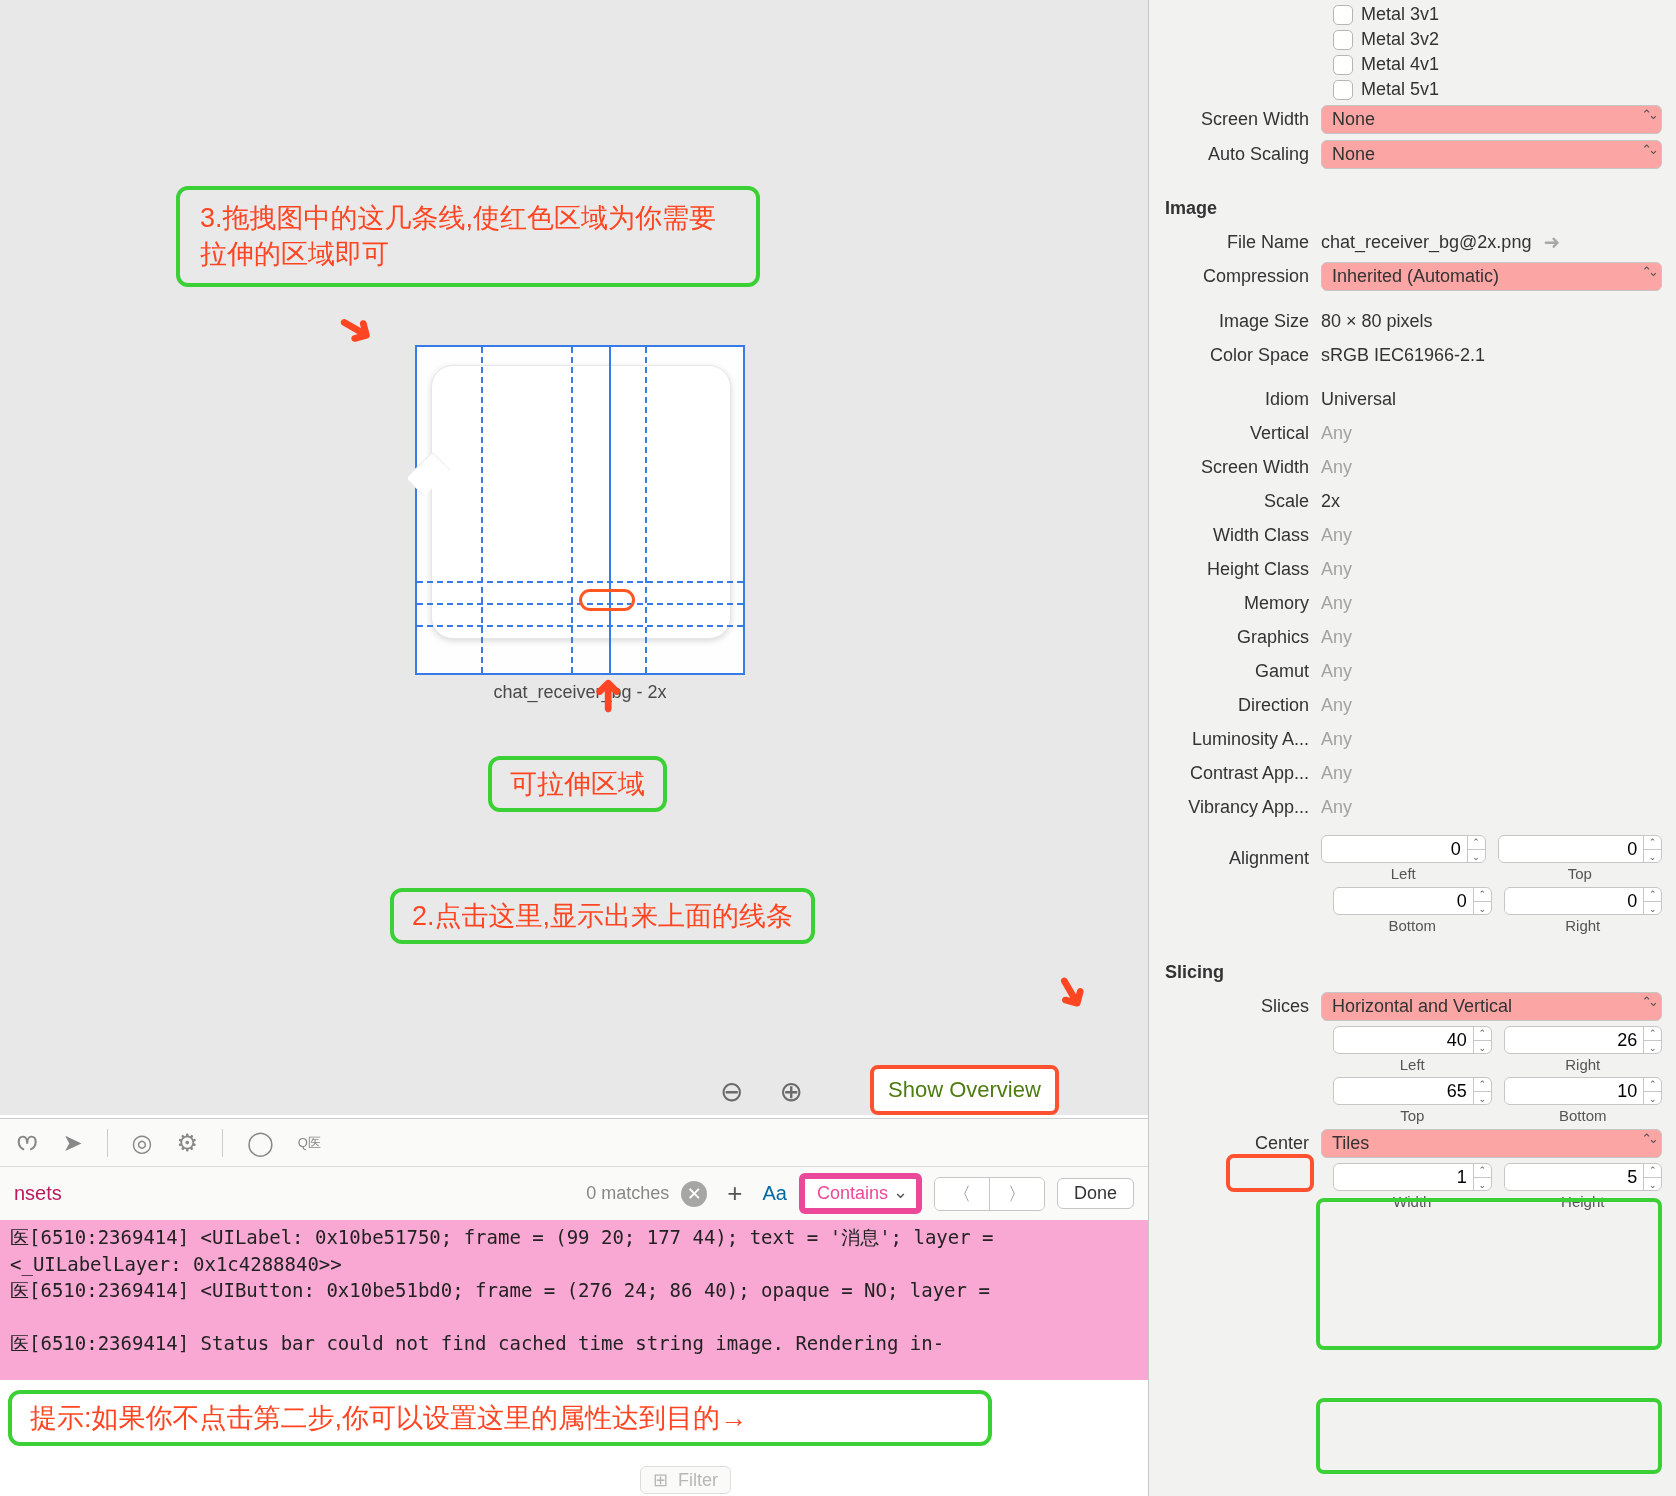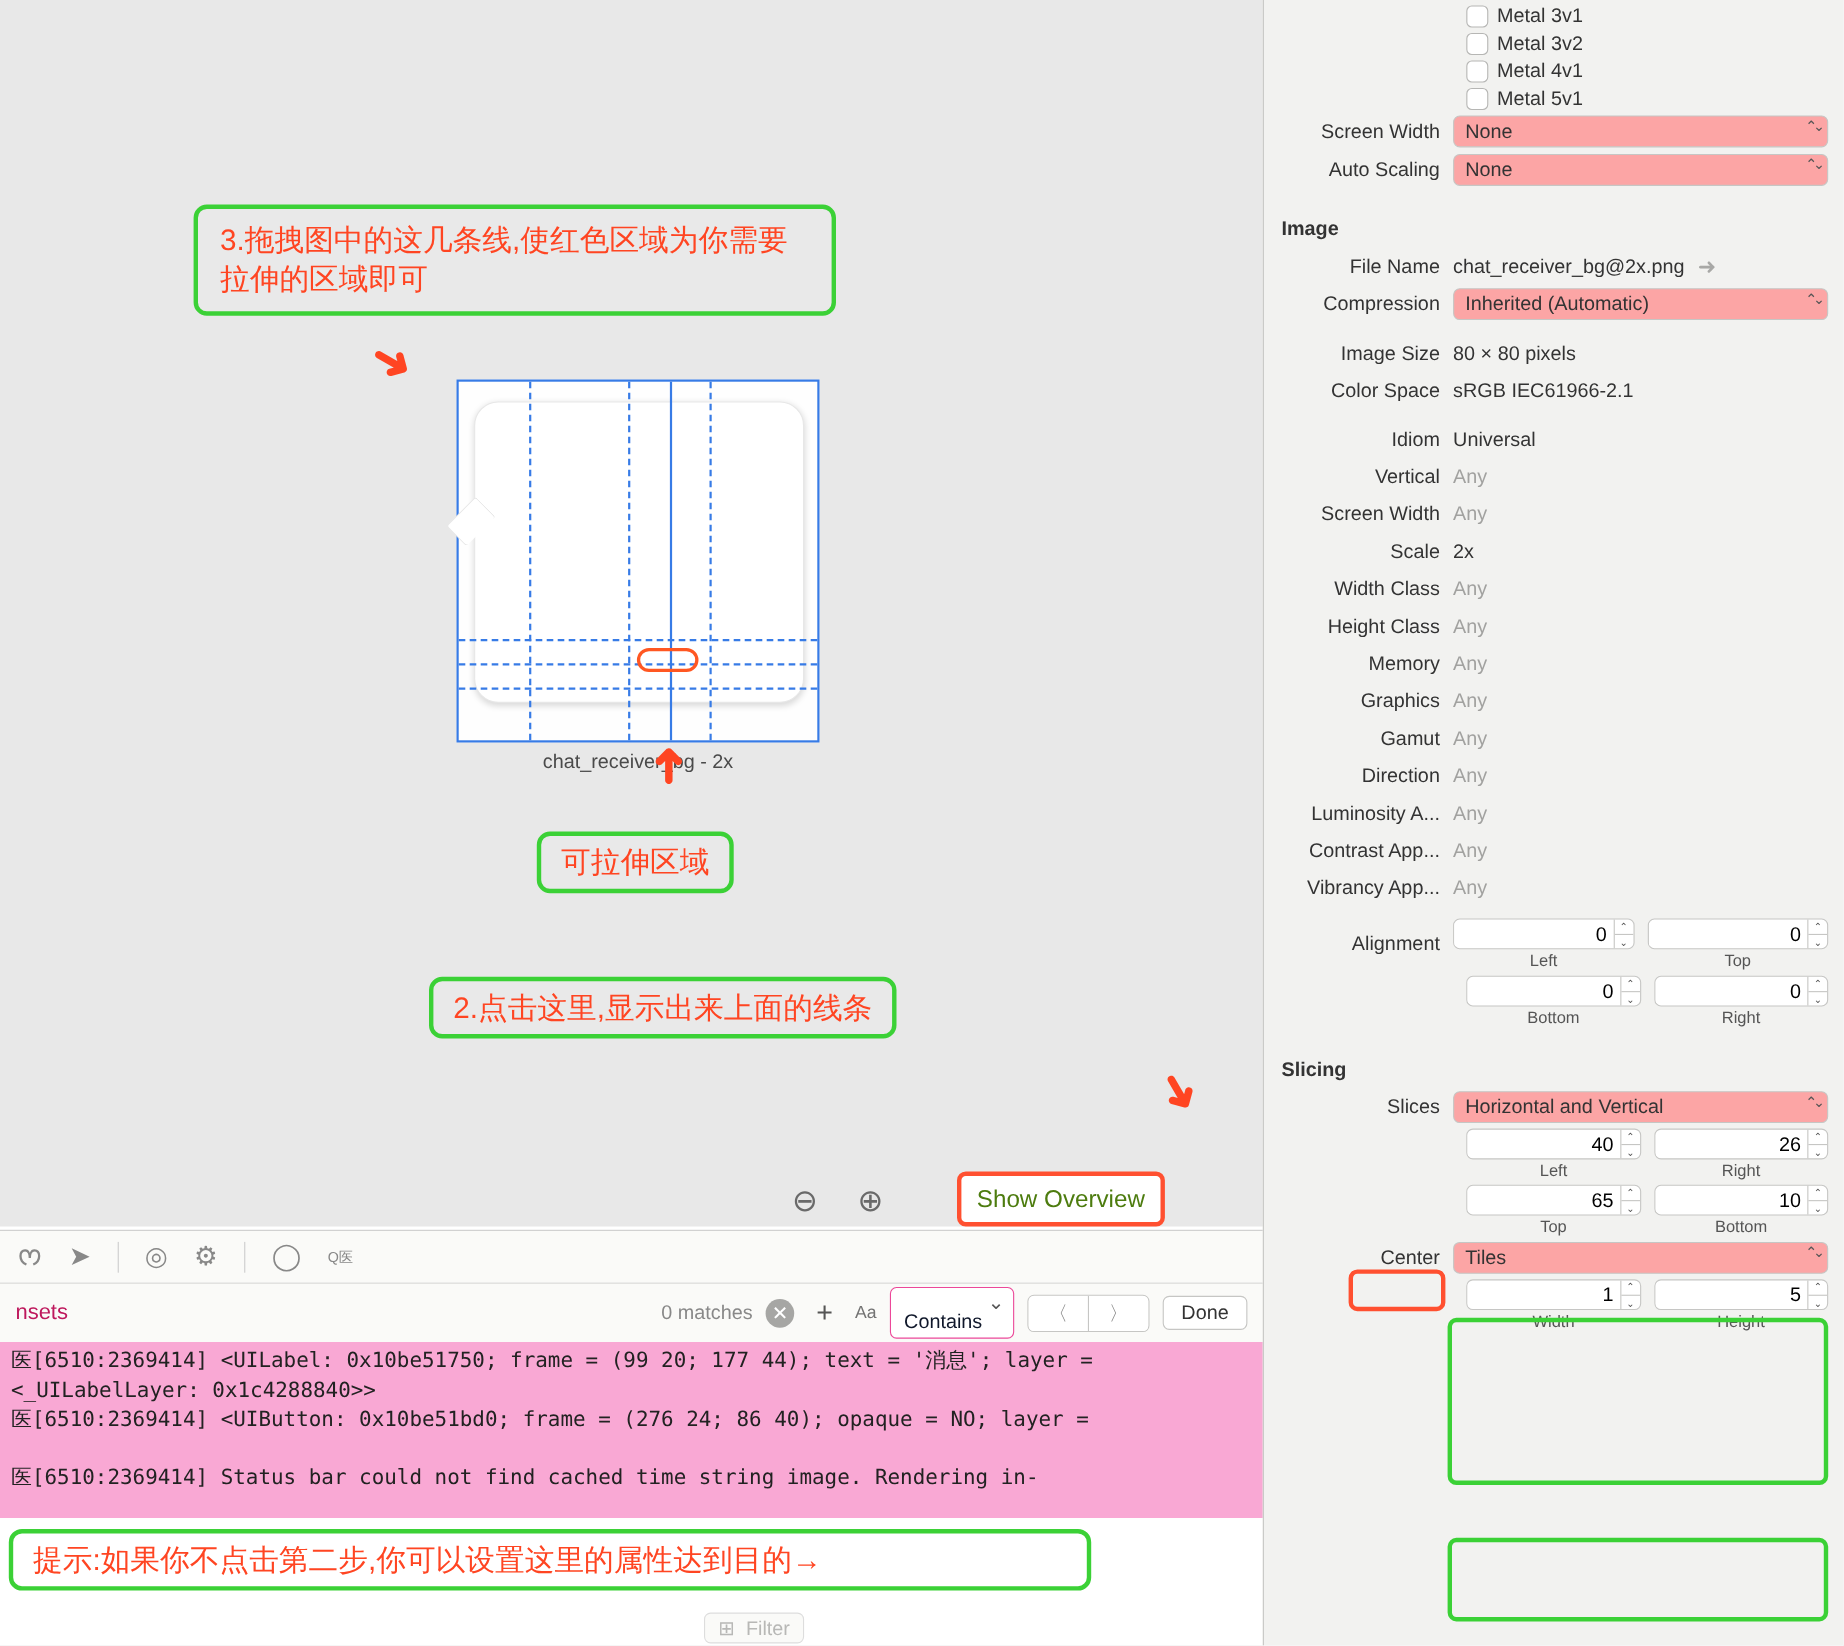--- a/index.html
+++ b/index.html
@@ -24,22 +24,22 @@
 .zoom-btn { font-size: 28px; }
 .show-overview-btn { position: absolute; left: 870px; top: 1065px; padding: 8px 14px; border: 4px solid #ff5030; border-radius: 8px; background: #fff; font-size: 22px; color: #4d7c0f; }
 .bottom-toolbar { position: absolute; left: 0; top: 1118px; width: 1148px; height: 48px; border-top: 1px solid #ccc; background: #fafaf8; display: flex; align-items: center; gap: 24px; padding-left: 16px; color: #888; }
 .bottom-toolbar .ico { font-size: 24px; }
 .divider { width: 1px; height: 28px; background: #ccc; }
 .search-row { position: absolute; left: 0; top: 1166px; width: 1148px; height: 54px; background: #fafaf8; border-top: 1px solid #d8d8d6; display: flex; align-items: center; padding: 0 14px; gap: 12px; }
 .search-row input.search { flex: 0 0 120px; border: none; background: transparent; font-size: 20px; color: #be185d; }
 .matches-label { margin-left: auto; color: #888; font-size: 18px; }
 .clear-x { width: 26px; height: 26px; border-radius: 50%; background: #a6a6a4; color: #fff; display: flex; align-items: center; justify-content: center; font-size: 18px; }
 .plus-btn { font-size: 26px; color: #555; padding: 0 8px; }
-.aa-btn { font-size: 16px; color: #737373; }
-.contains-sel { border: 1px solid #ec4899; border-radius: 6px; padding: 20px 28px 4px 12px; font-size: 18px; color: #0f172a; position: relative; background: #fff; }
+.aa-btn { font-size: 20px; color: #0369a1; }
+.contains-sel { border: 6px solid #ec4899; border-radius: 6px; padding: 4px 28px 4px 12px; font-size: 18px; color: #ec4899; position: relative; background: #fff; }
 .contains-sel::after { content: "⌄"; position: absolute; right: 8px; top: 2px; color: #555; }
 .navseg { display: flex; border: 1px solid #c6c6c4; border-radius: 6px; overflow: hidden; }
 .navseg div { padding: 4px 18px; font-size: 18px; color: #888; background: #fff; }
 .navseg div + div { border-left: 1px solid #c6c6c4; }
 .done-btn { border: 1px solid #c6c6c4; border-radius: 6px; padding: 4px 16px; font-size: 18px; background: #fff; }
 .console { position: absolute; left: 0; top: 1220px; width: 1148px; height: 160px; background: #f9a8d4; font-family: Menlo, monospace; font-size: 19px; color: #222; padding: 4px 10px; line-height: 1.4; white-space: pre-wrap; overflow: hidden; }
 .filter-box { position: absolute; left: 640px; top: 1466px; color: #b8b8b6; font-size: 18px; display: flex; align-items: center; gap: 10px; border: 1px solid #ddd; border-radius: 6px; padding: 2px 12px; background: #fafaf8; }
 .inspector { position: absolute; left: 1148px; top: 0; width: 528px; height: 1496px; background: #f2f2f0; border-left: 1px solid #c6c6c4; }
 .insp-section-title { font-weight: bold; font-size: 18px; padding: 8px 16px 6px; color: #333; }
 .insp-row { display: flex; align-items: center; padding: 3px 14px 3px 0; min-height: 34px; }

